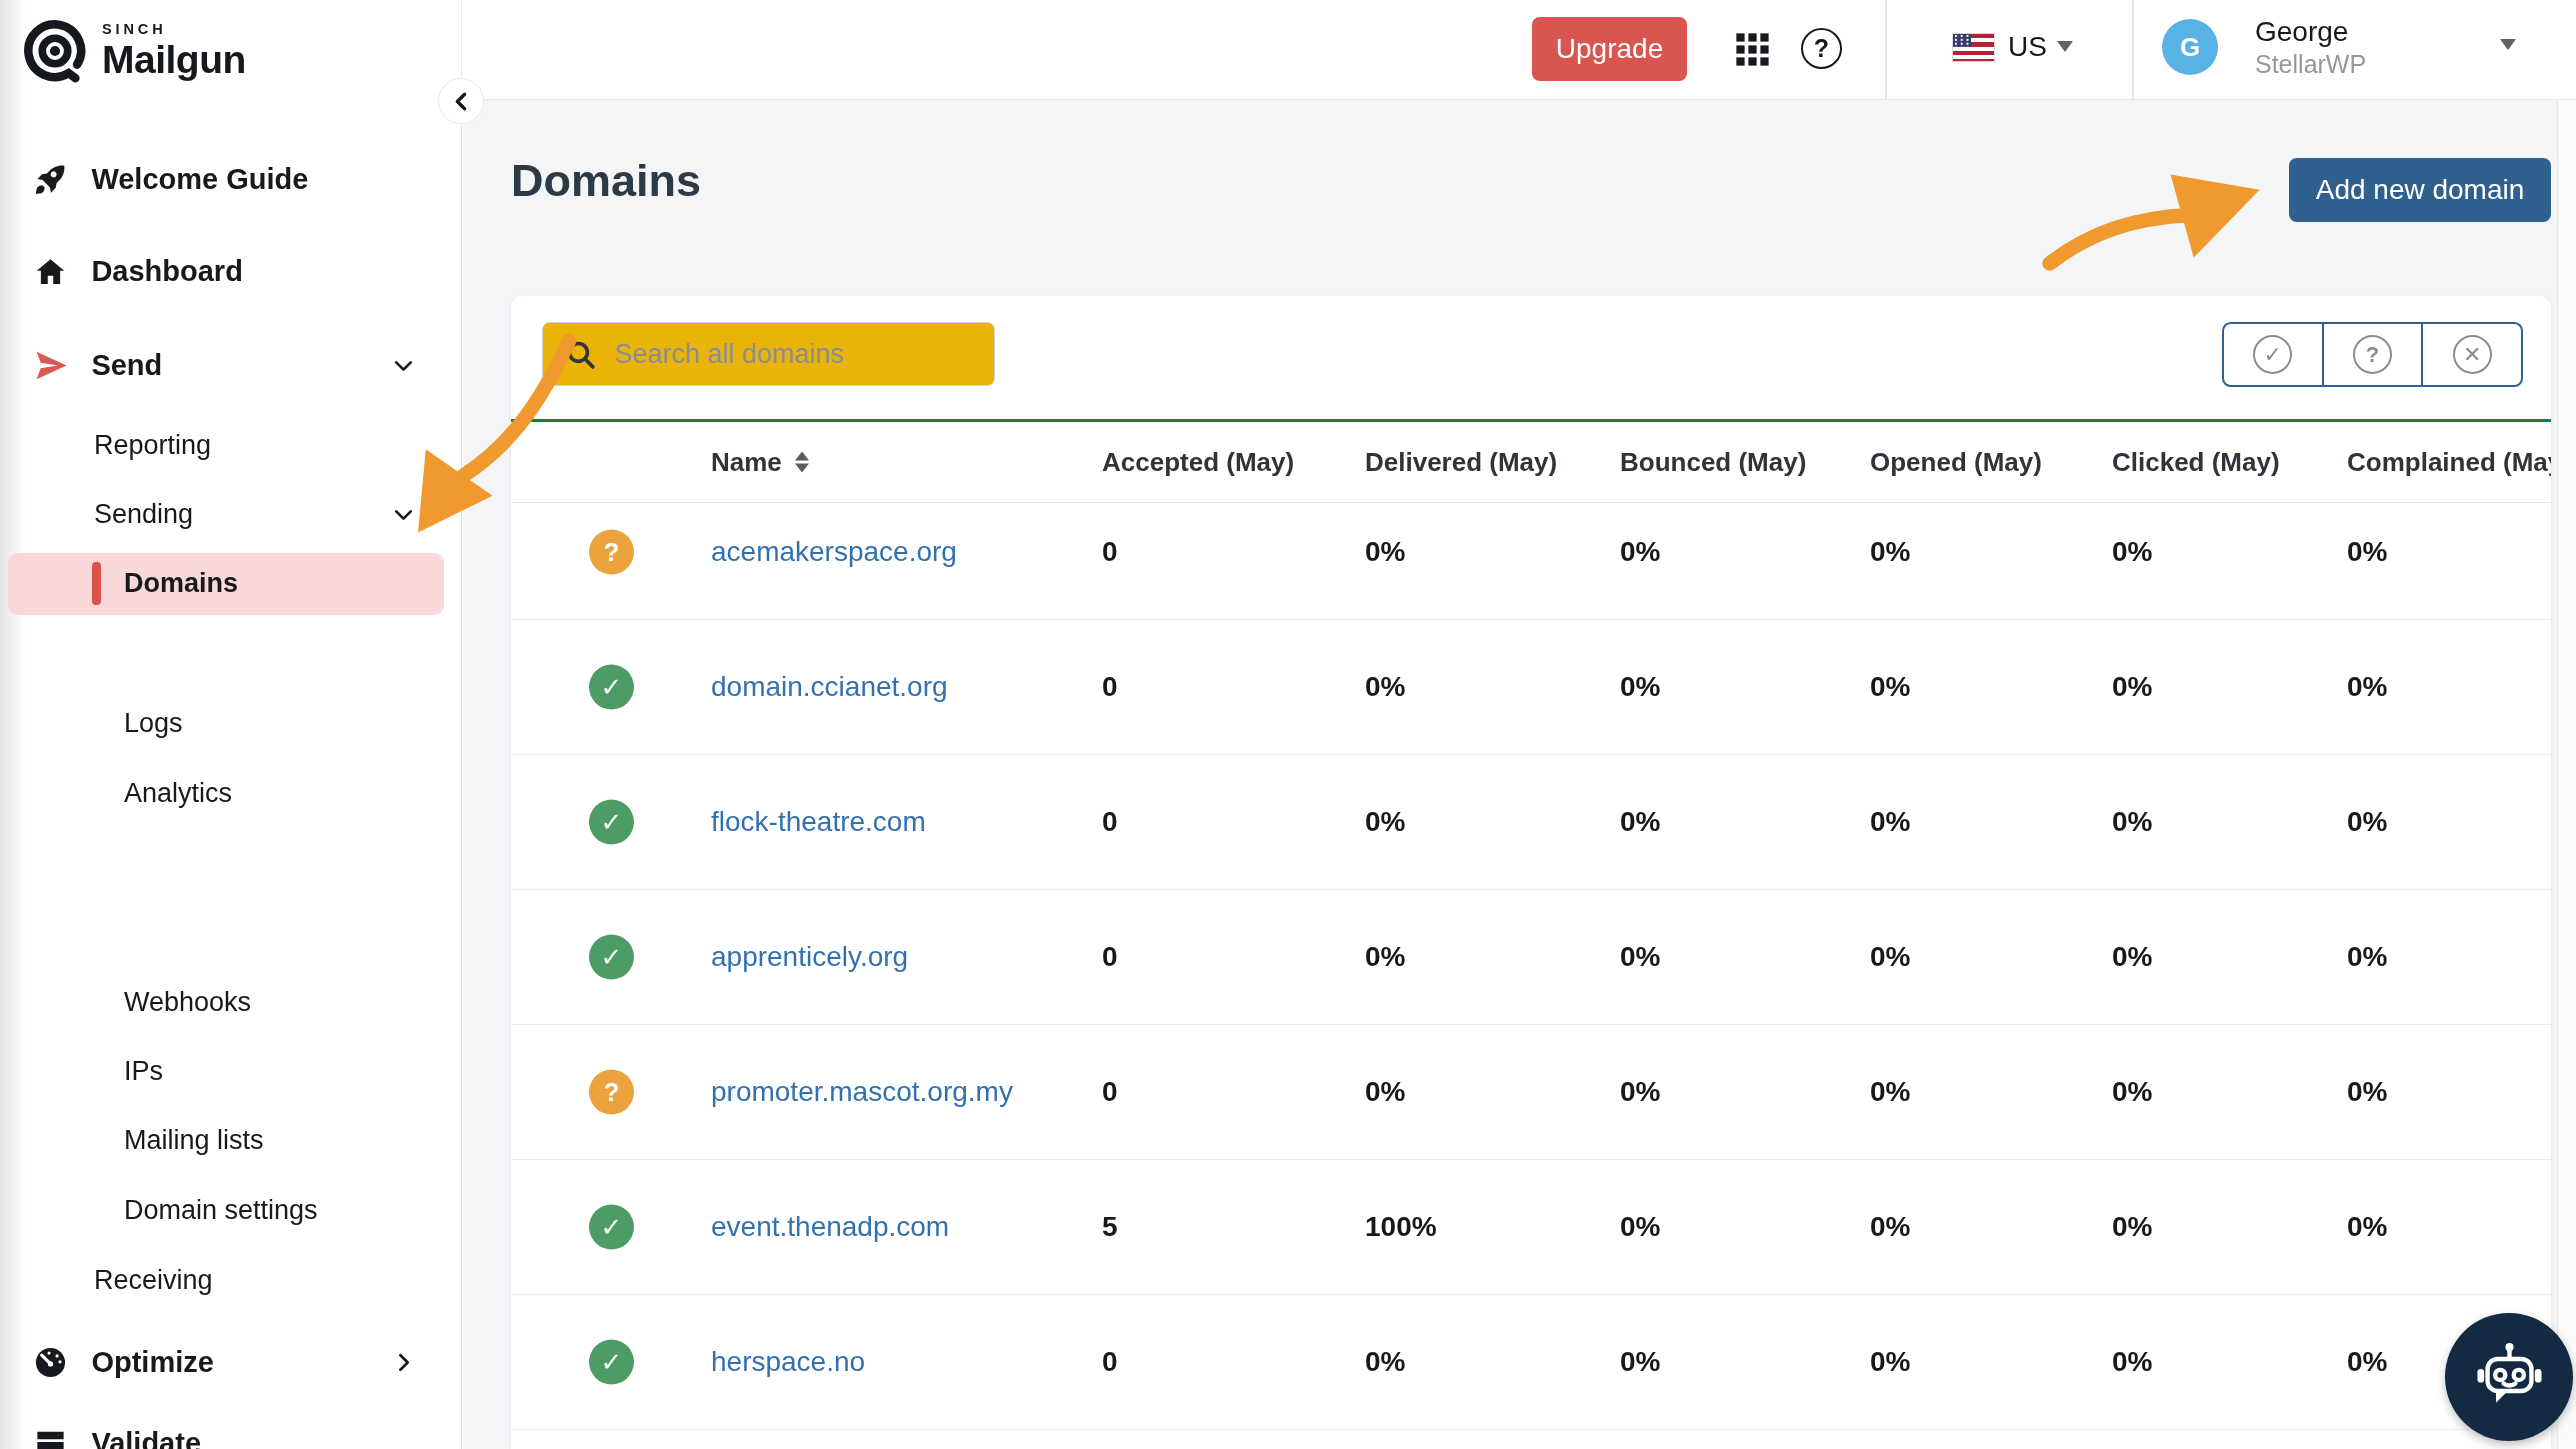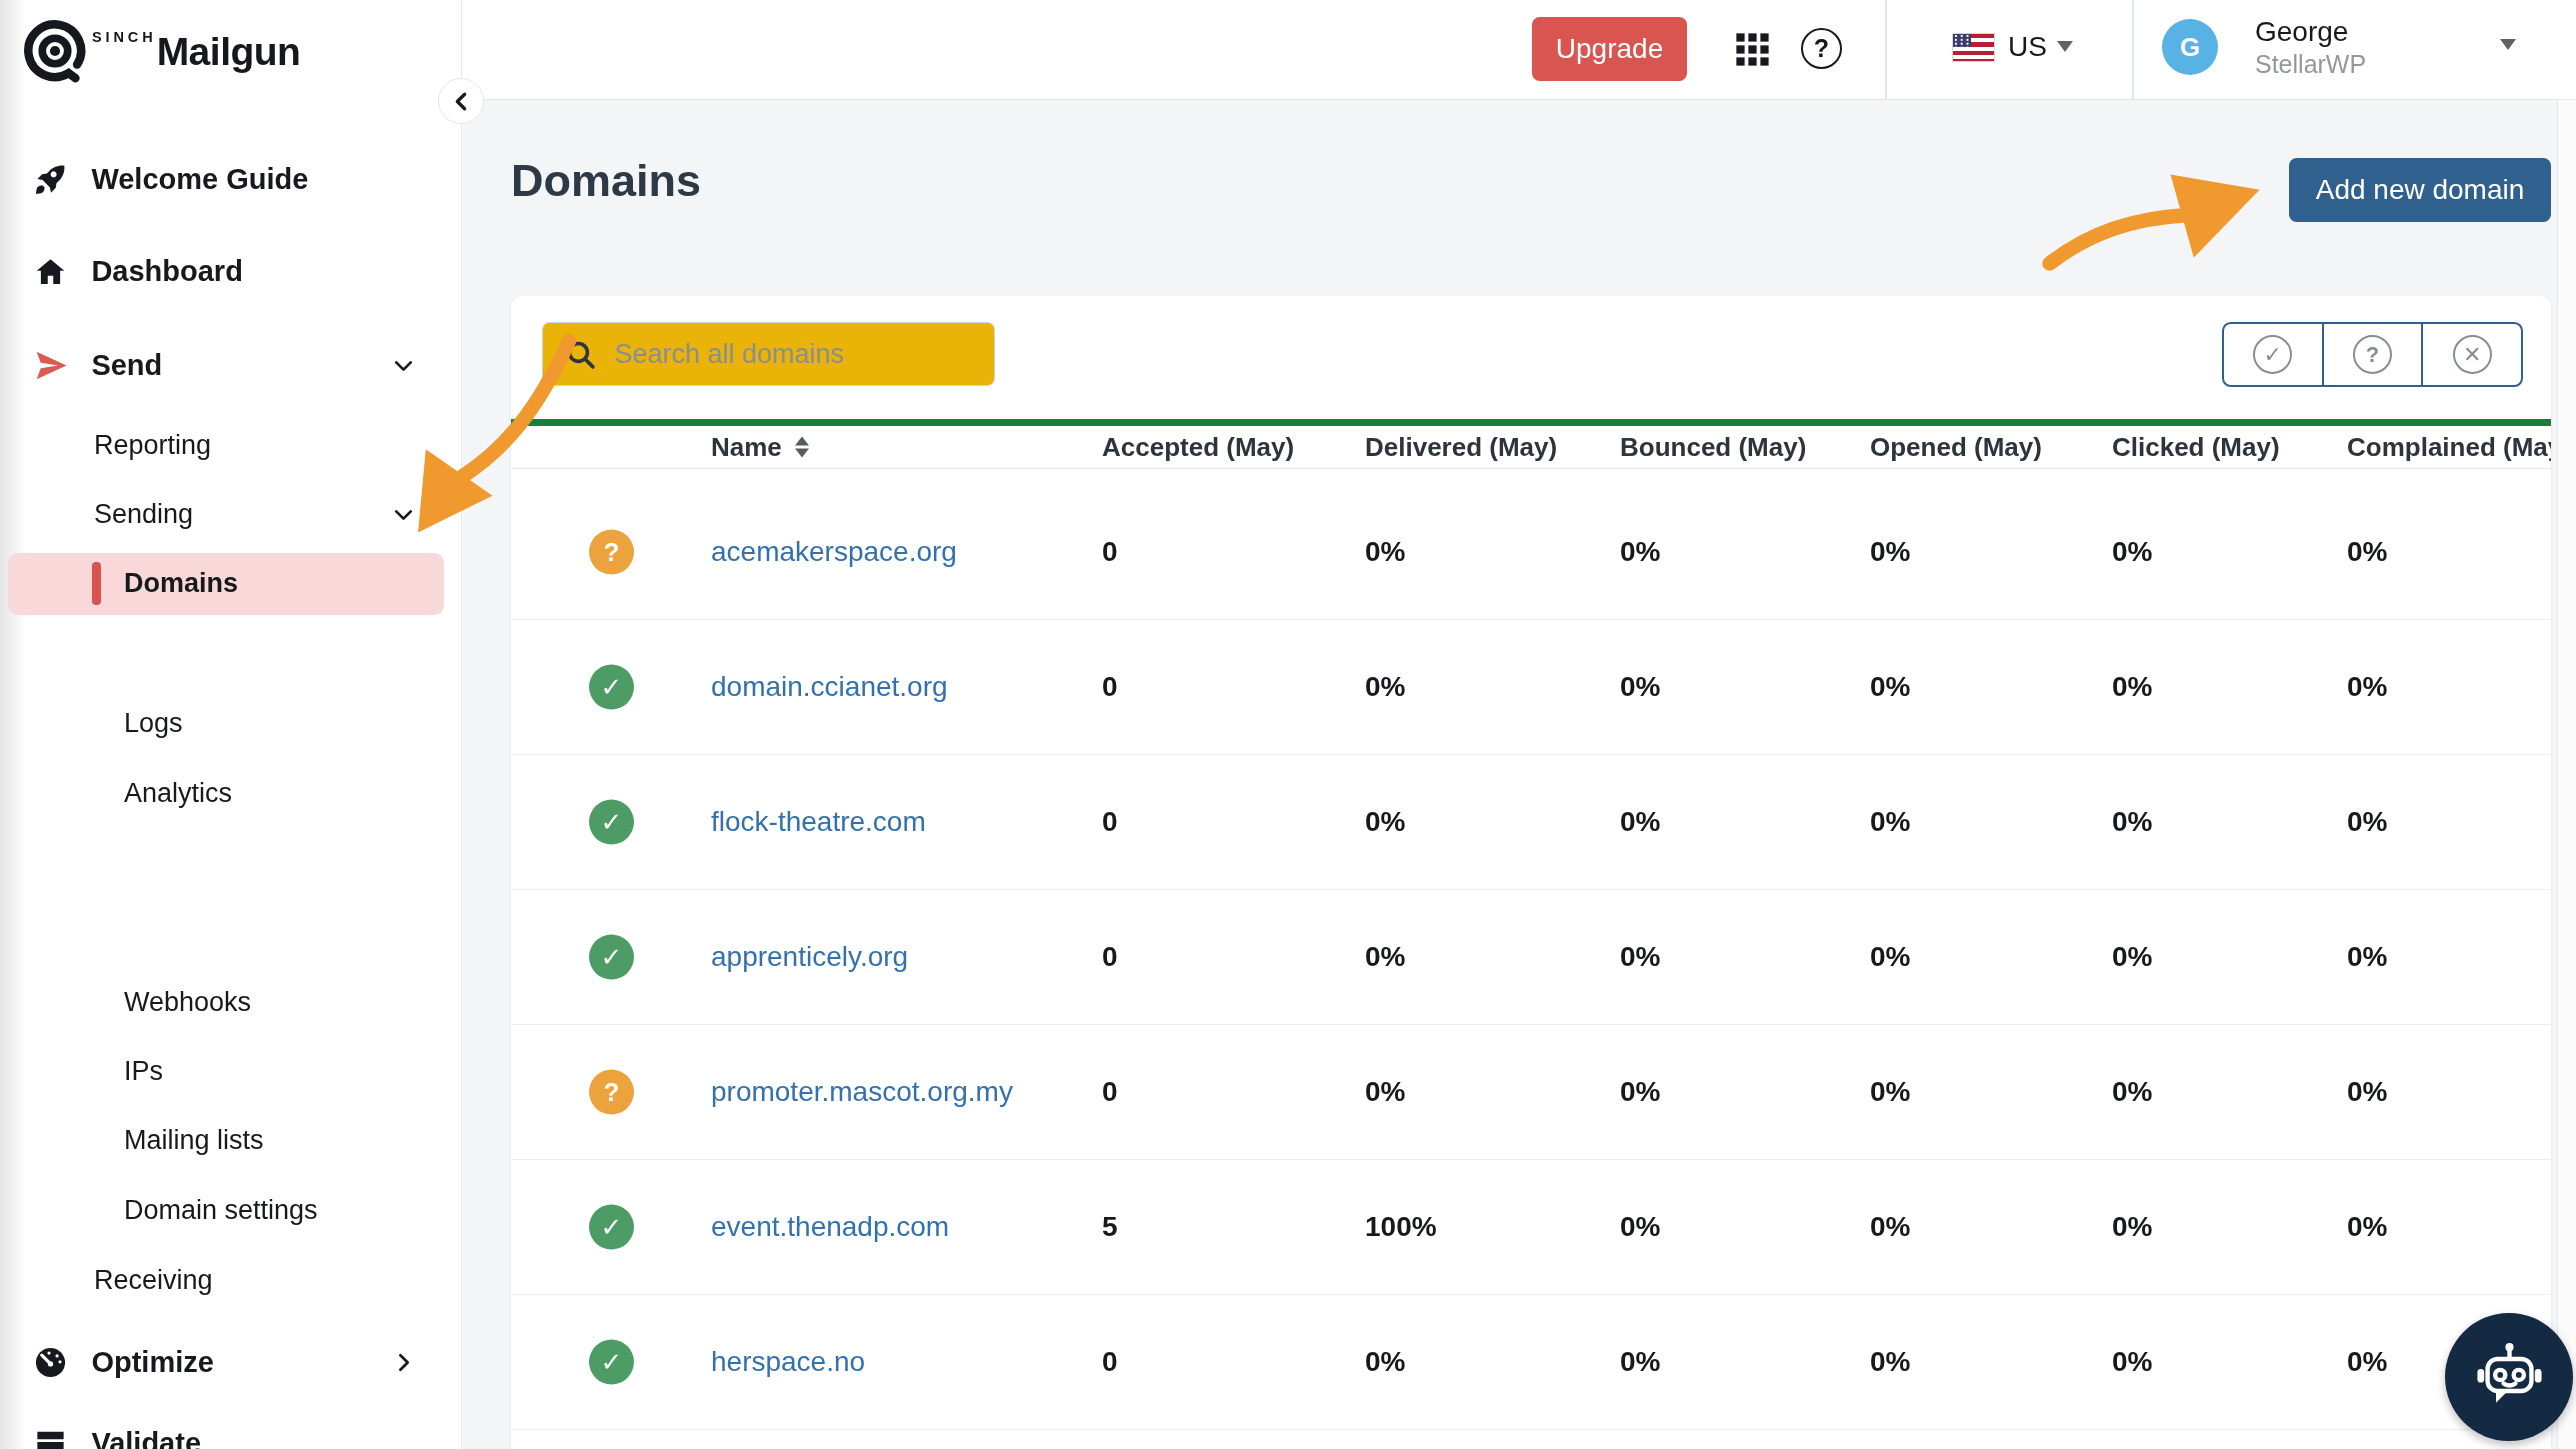--- a/index.html
+++ b/index.html
@@ -7,21 +7,21 @@
   body { font-family:"Liberation Sans","DejaVu Sans",sans-serif; }
   #app { position:relative; width:2576px; height:1450px; background:#fff; overflow:hidden; }
 
   
   .sidebar { position:absolute; left:0; top:0; width:462px; height:1450px; background:#fff;
              border-right:1px solid #e3e5e8; z-index:2; }
   .sidebar::before { content:""; position:absolute; left:0; top:0; bottom:0; width:27px;
              background:linear-gradient(90deg, rgba(0,0,0,.10), rgba(0,0,0,0)); pointer-events:none; }
   .logo { position:absolute; left:21px; top:17.4px; display:flex; align-items:center; cursor:pointer; }
   .logo-mark { width:68px; height:68px; }
-  .logo-text { margin-left:3px; display:flex; flex-direction:row; }
+  .logo-text { margin-left:13px; display:flex; flex-direction:column; }
   .logo-sup { font-size:14.5px; letter-spacing:3.9px; font-weight:700; color:#15181c; }
   .logo-name { font-size:39px; font-weight:700; color:#15181c; margin-top:1px; letter-spacing:-0.5px; }
 
   .item { position:absolute; left:0; right:1px; height:46px; display:flex; align-items:center;
           color:#17191c; text-decoration:none; cursor:pointer; }
   .item .ic { width:43px; height:37px; margin-right:19.4px; display:flex; align-items:center; justify-content:center; flex:none; }
   .lv0 { padding-left:29px; font-size:29px; font-weight:700; }
   .lv1 { padding-left:94px; font-size:27px; font-weight:400; }
   .lv2 { padding-left:124px; font-size:27px; font-weight:400; }
   .chev { position:absolute; left:391px; width:25px; height:25px; }
@@ -81,22 +81,22 @@
                   margin-left:17.4px; width:348px; font-family:inherit; }
   .search-input::placeholder { color:#878e96; }
 
   .filter-group { position:absolute; right:28px; top:26px; width:301px; height:65px;
                   border:2.9px solid #30608e; border-radius:8.7px; display:flex; background:#fff; z-index:5; }
   .filter-seg { flex:1; display:flex; align-items:center; justify-content:center; cursor:pointer; }
   .filter-seg + .filter-seg { border-left:2.9px solid #30608e; }
   .ring { width:39px; height:39px; border:2.9px solid #878d95; border-radius:50%; color:#878d95;
           font-size:22px; font-weight:700; display:flex; align-items:center; justify-content:center; }
 
-  .thead { position:absolute; left:0; top:123px; width:100%; height:50px;
-           border-top:7px solid #15803d; border-bottom:1px solid #e3e5e8; }
+  .thead { position:absolute; left:0; top:123px; width:100%; height:84px;
+           border-top:3px solid #15803d; border-bottom:1px solid #e3e5e8; }
   .th { position:absolute; top:50%; transform:translateY(-50%); font-size:26px; font-weight:700;
         color:#2e343b; white-space:nowrap; display:flex; align-items:center; }
   .sort { display:inline-flex; flex-direction:column; margin-left:13.5px; gap:3.9px; cursor:pointer; }
   .sort i { width:0; height:0; border-left:7.7px solid transparent; border-right:7.7px solid transparent; }
   .sort .up { border-bottom:9.7px solid #565c63; }
   .sort .dn { border-top:9.7px solid #565c63; }
 
   .rows { position:absolute; left:0; top:189px; width:100%; }
   .trow { position:relative; height:135px; border-bottom:1px solid #ebedef; }
   .cell { position:absolute; top:50%; transform:translateY(-50%); white-space:nowrap; }

